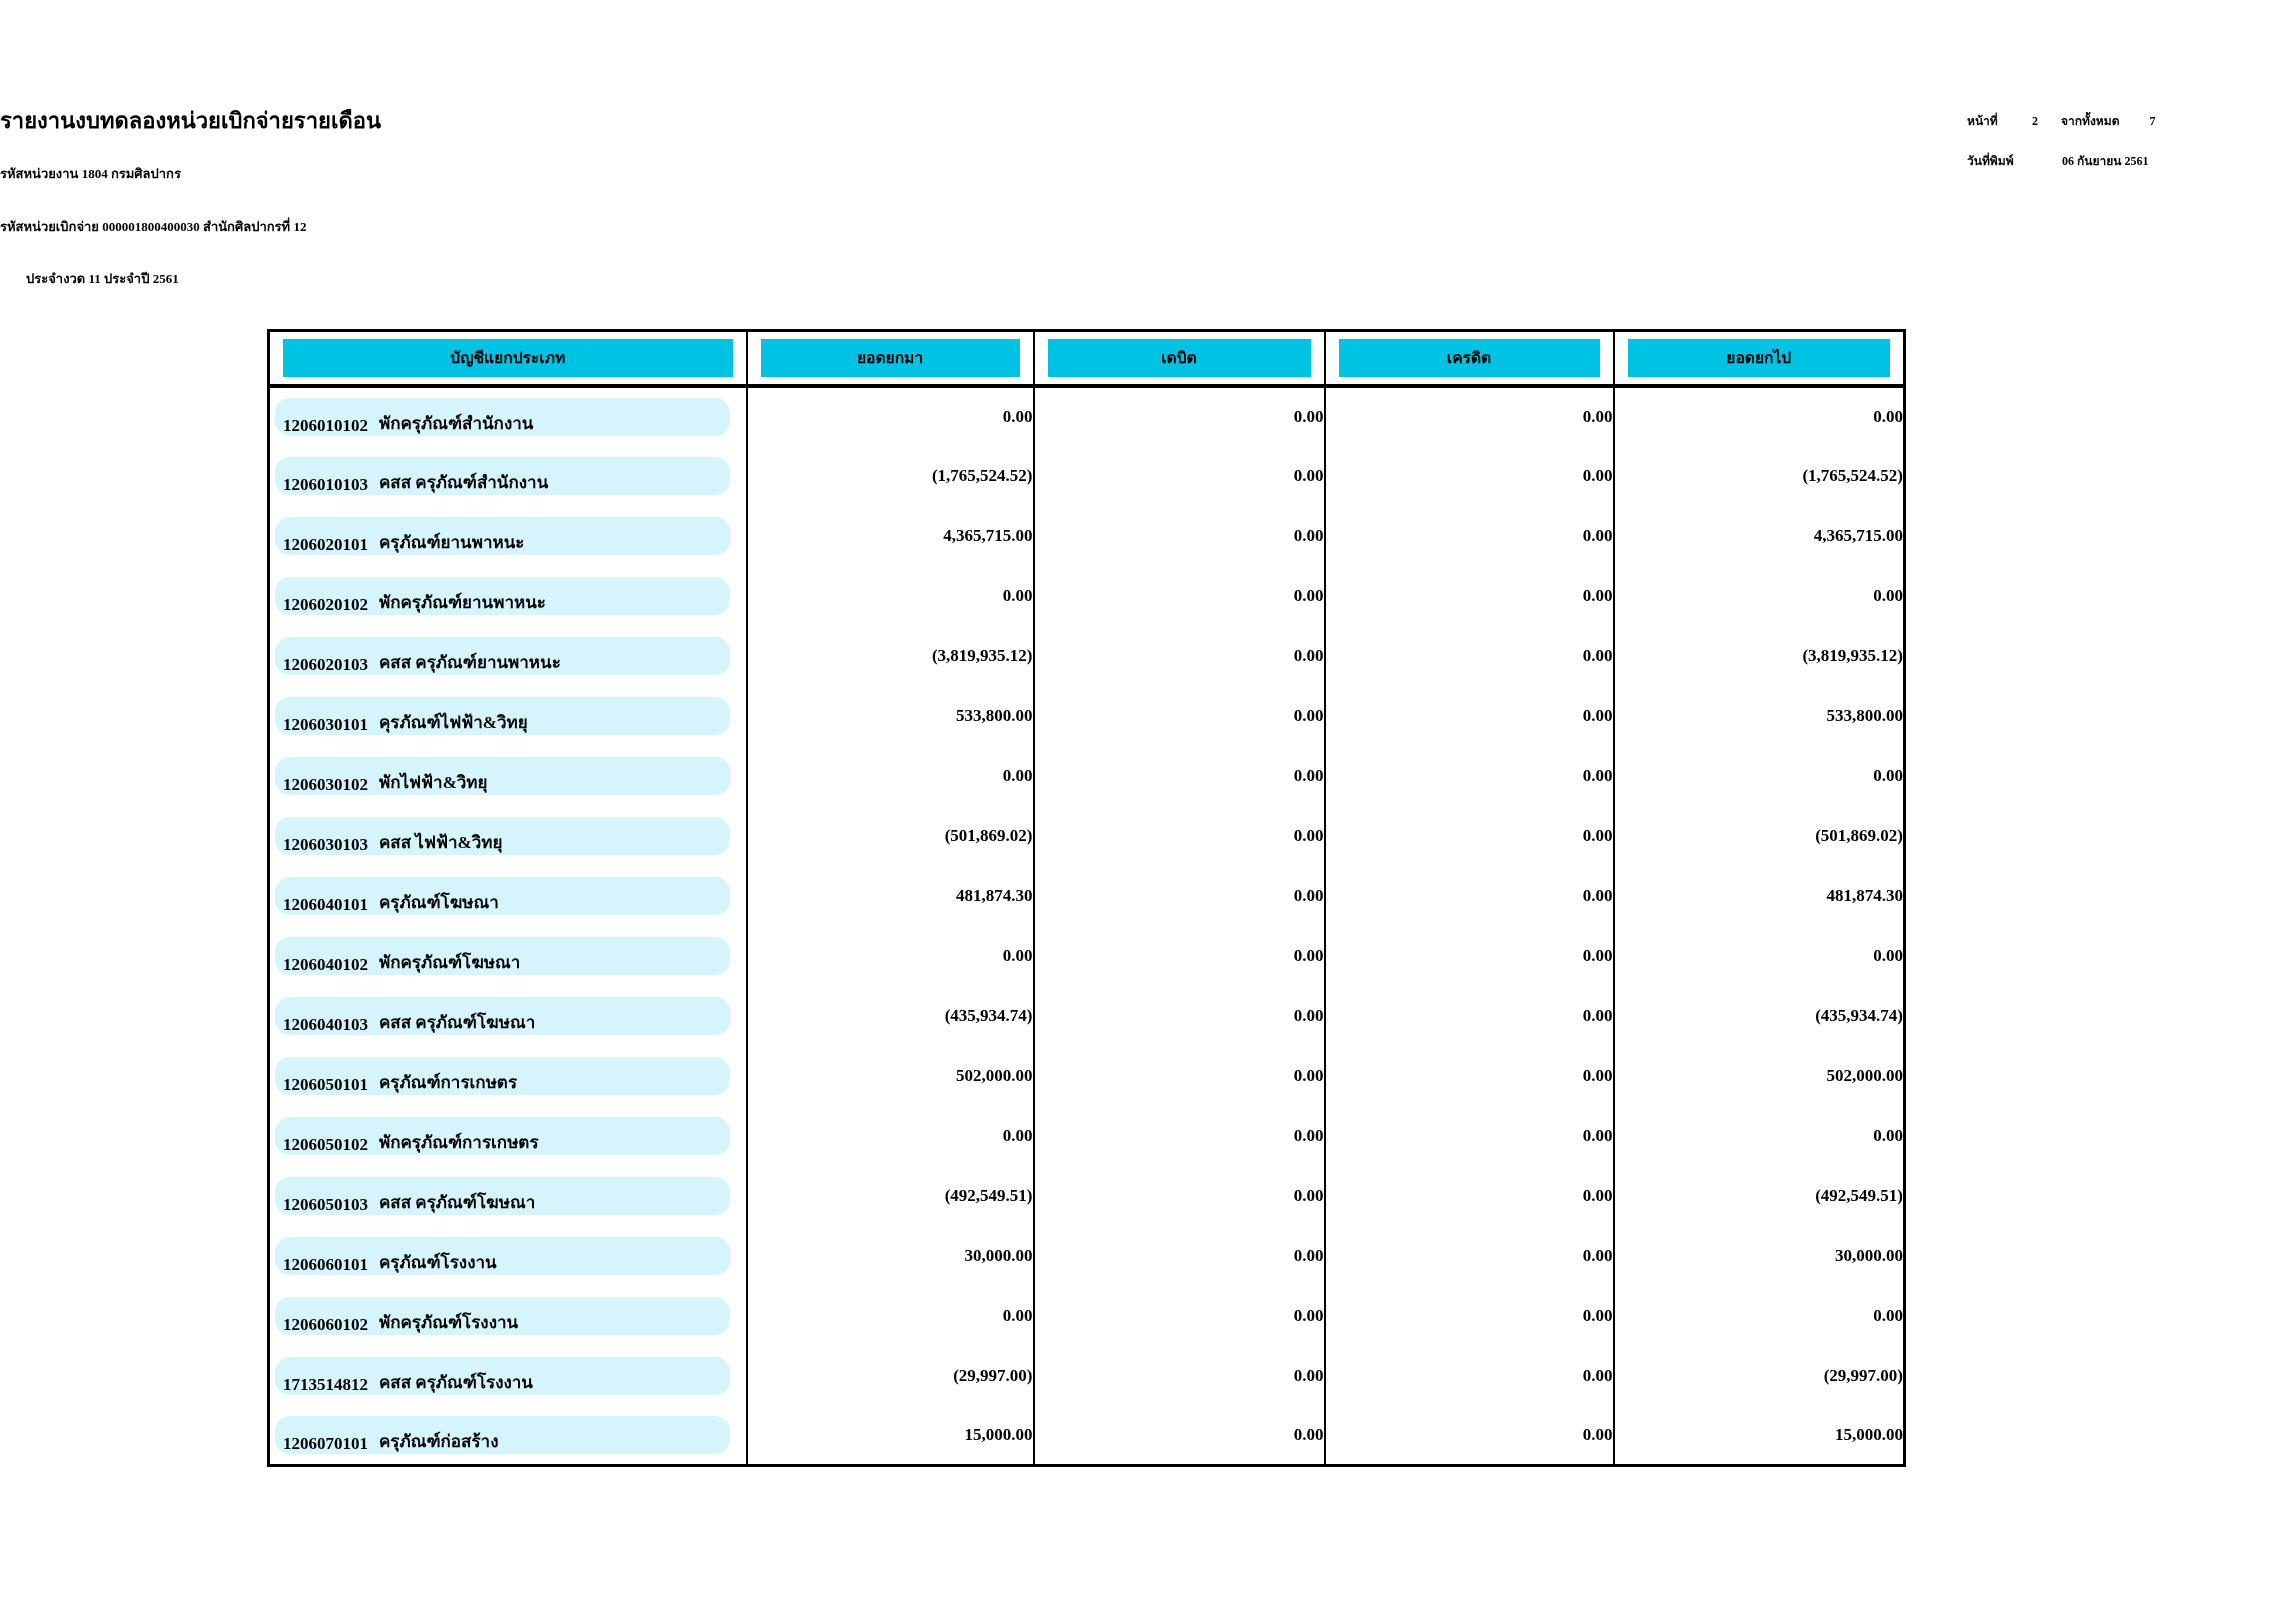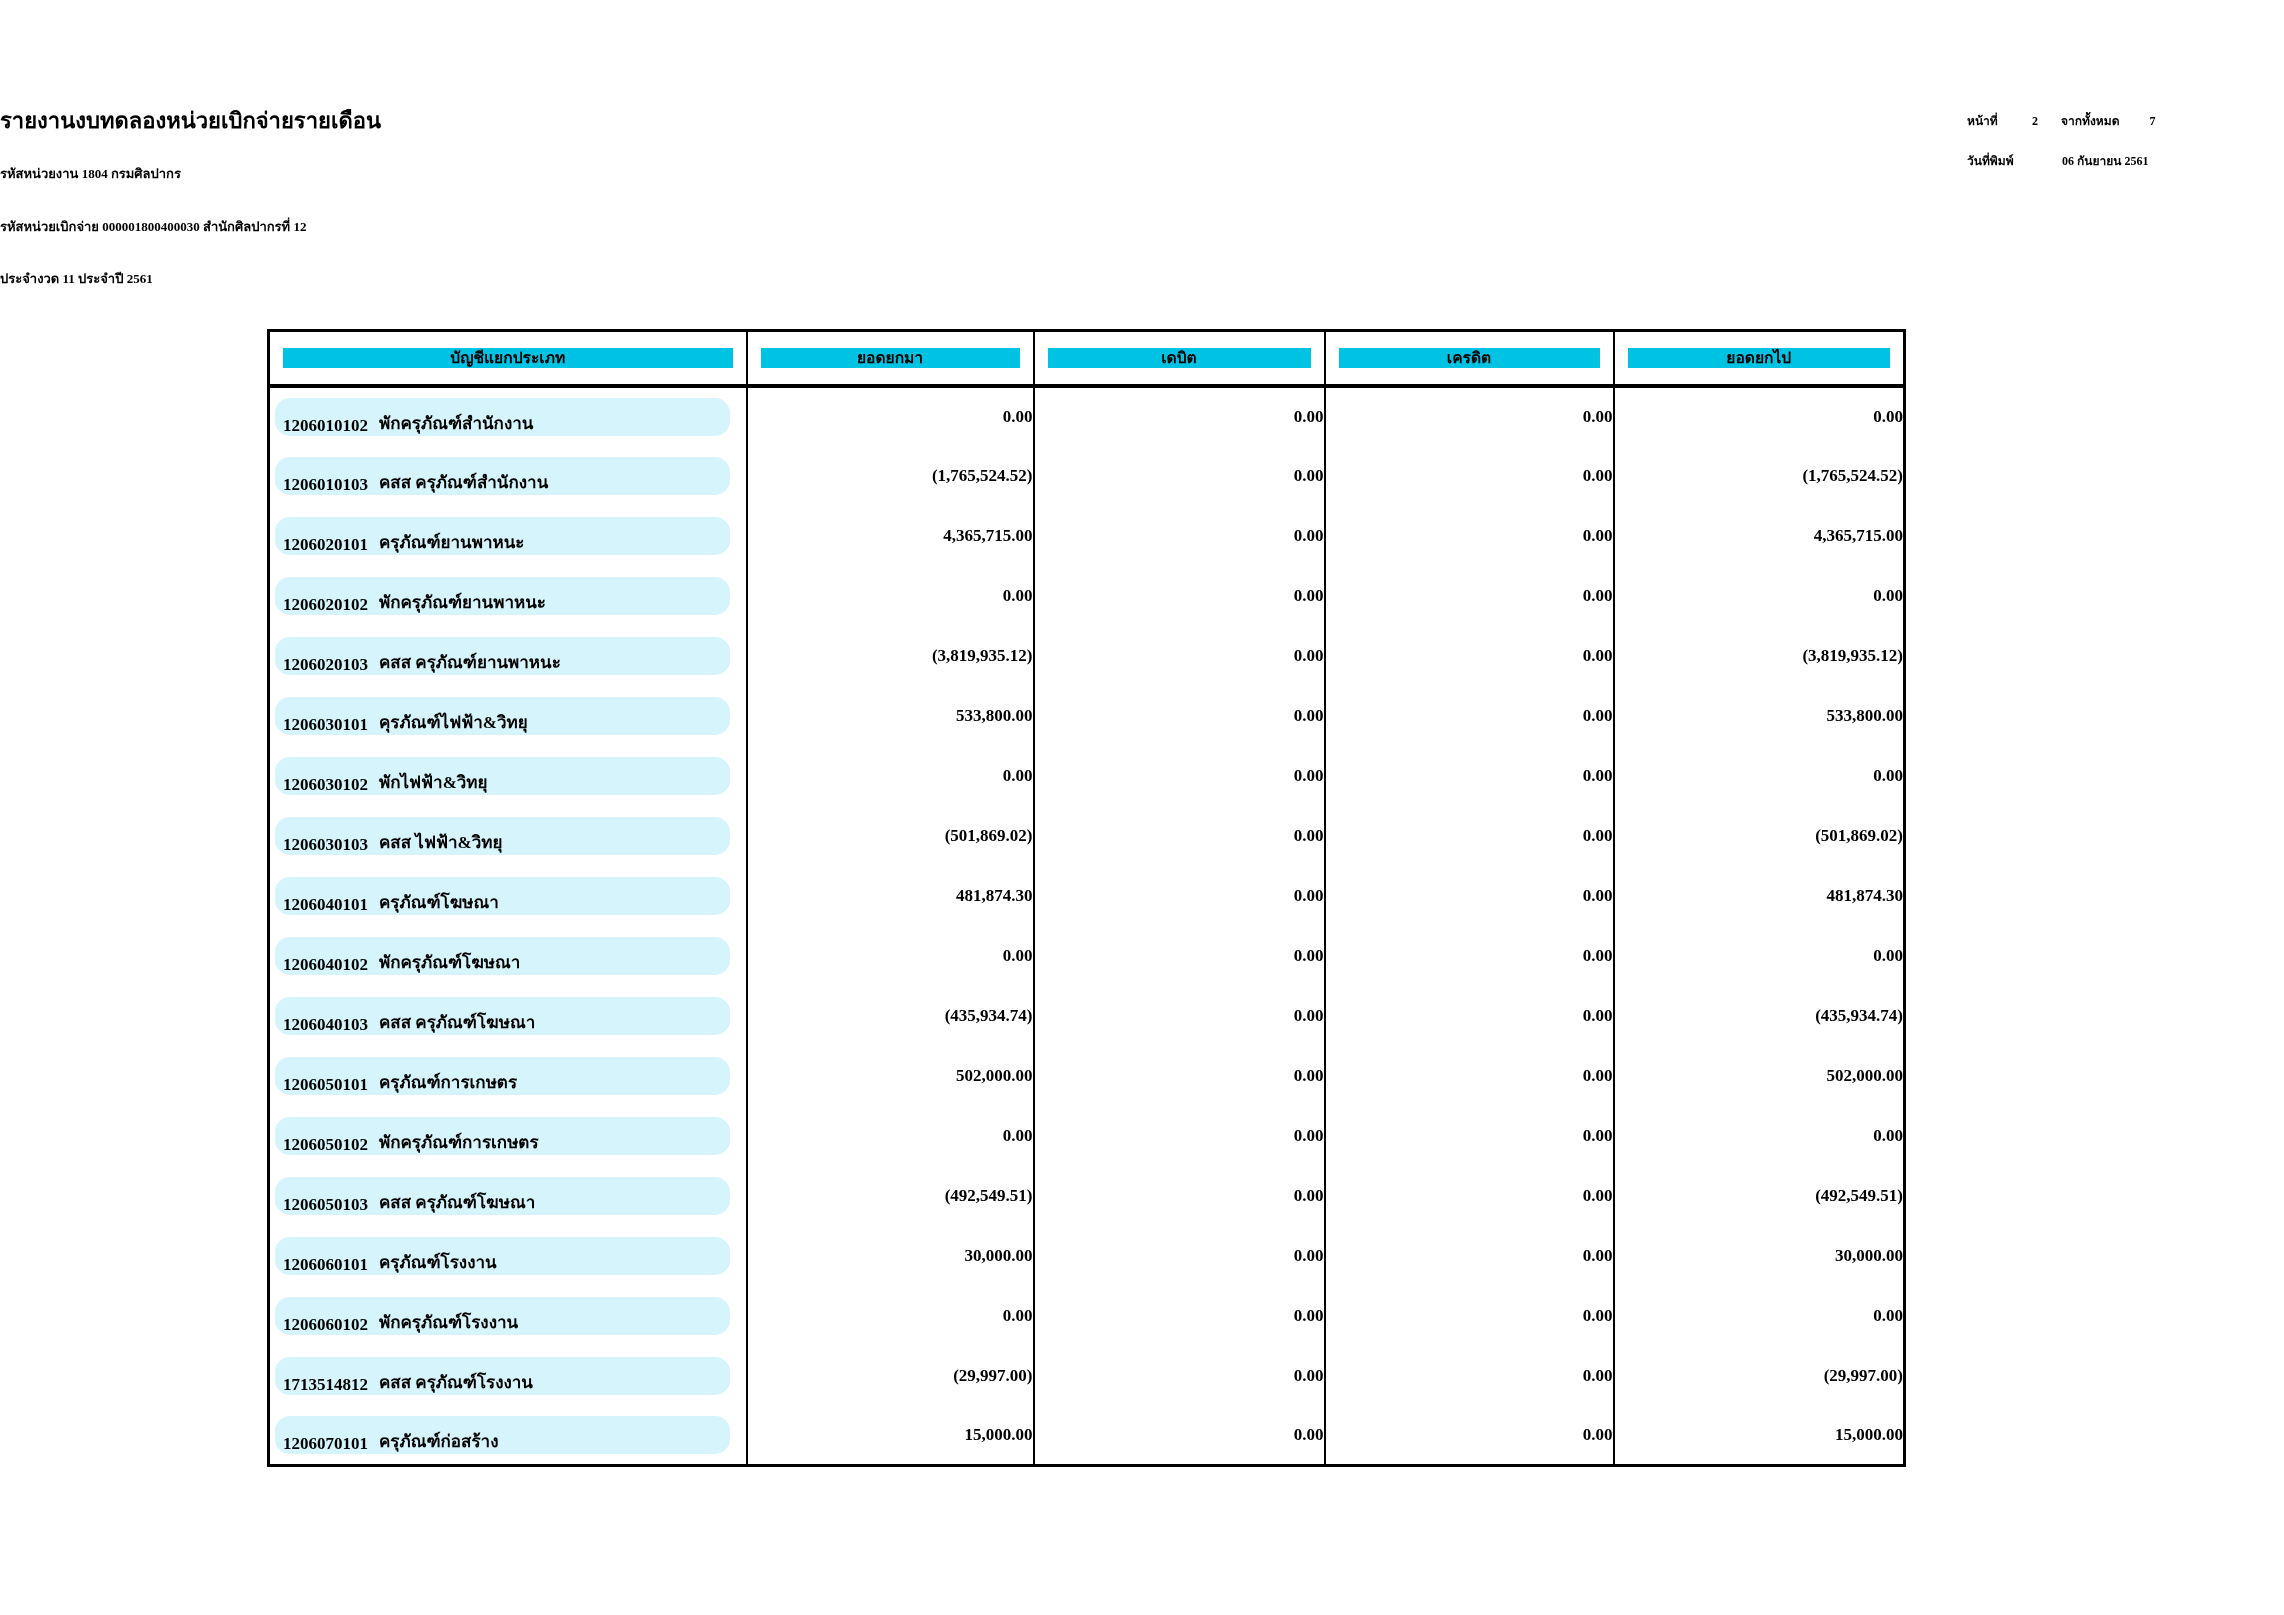--- a/index.html
+++ b/index.html
@@ -17,21 +17,21 @@
     font-family: "Liberation Serif", "DejaVu Serif", serif;
     font-weight: bold;
     position: relative;
   }
   .page { position: relative; width: 2284px; height: 1616px; overflow: hidden; }
 
   
   .report-header { position: absolute; top: 106px; left: 0; right: 0; text-align: left; }
   .report-title { font-size: 22px; line-height: 30px; margin: 0 0 26px 0; }
   .report-sub   { font-size: 13px; line-height: 23.5px; margin: 0 0 29px 0; }
-  .report-sub.last { margin-bottom: 0; }
+  .report-sub.last { margin-bottom: 0; margin-left: 26px; }
 
   
   .page-info { position: absolute; top: 111px; left: 1967px; font-size: 12px; }
   .pi-row { display: flex; align-items: baseline; margin-bottom: 21px; white-space: nowrap; }
   .pi-label-1 { display: inline-block; width: 65px; }
   .pi-page-number { display: inline-block; width: 29px; }
   .pi-total-label { display: inline-block; }
   .pi-total-pages { display: inline-block; margin-left: 30px; }
   .pi-label-2 { display: inline-block; width: 95px; }
 
@@ -44,21 +44,21 @@
     border-collapse: collapse;
     table-layout: fixed;
     border: 3.9px solid #000;
   }
   table.report th, table.report td { padding: 0; }
   table.report th + th, table.report td + td { border-left: 2.6px solid #000; }
   table.report thead th { border-bottom: 4.6px solid #000; height: 55px; vertical-align: middle; }
   .hdr-chip {
     background: var(--header-bg);
     margin: 0 13px;
-    height: 20px;
+    height: 38px;
     display: flex;
     align-items: center;
     justify-content: center;
     font-size: 15.6px;
     font-weight: bold;
   }
   table.report tbody td { height: 60px; vertical-align: middle; }
   .band {
     background: var(--band-bg);
     margin: 0 15.6px 0 5.2px;

